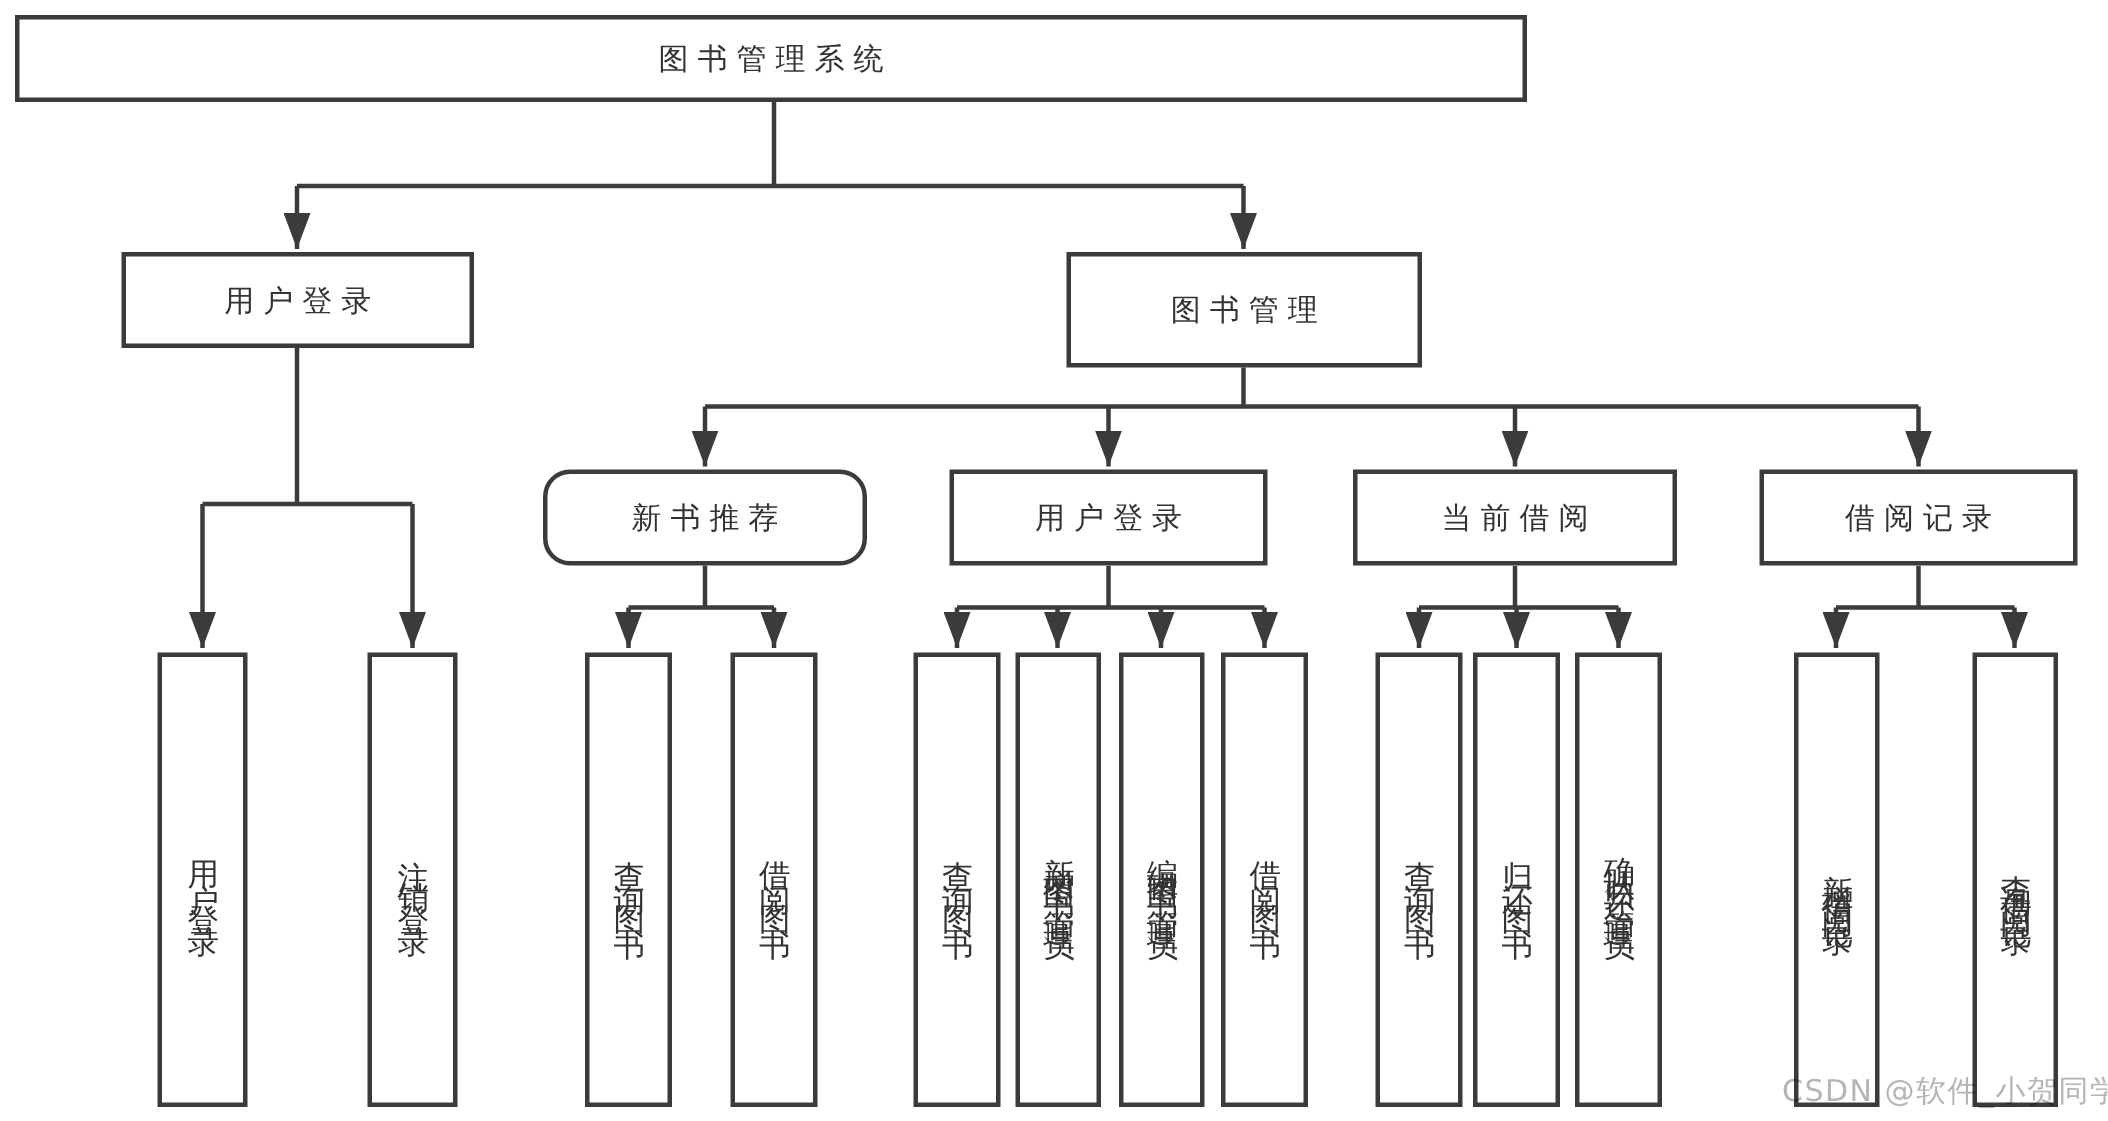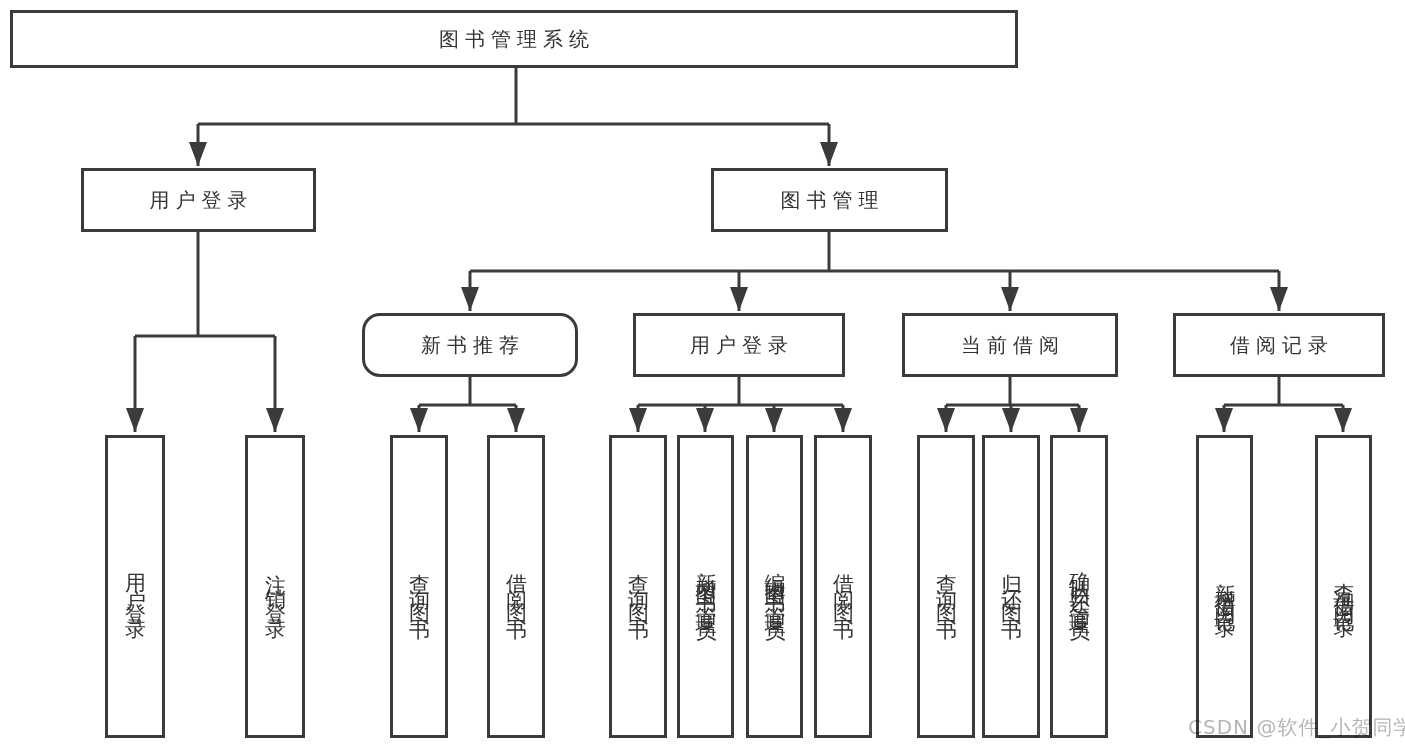--- a/index.html
+++ b/index.html
@@ -116,21 +116,21 @@
     </g>
   </svg>
 
   <div class="node hnode" style="left:10px; top:10px; width:1008px; height:58px;">
     <span>图书管理系统</span>
   </div>
 
   <div class="node hnode" style="left:81px; top:168px; width:235px; height:64px;">
     <span>用户登录</span>
   </div>
-  <div class="node hnode" style="left:711px; top:168px; width:237px; height:64px;">
+  <div class="node hnode" style="left:711px; top:168px; width:237px; height:77px;">
     <span>图书管理</span>
   </div>
 
   <div class="node hnode" style="left:362px; top:313px; width:216px; height:64px;border-radius:18px;">
     <span>新书推荐</span>
   </div>
   <div class="node hnode" style="left:633px; top:313px; width:212px; height:64px;">
     <span>用户登录</span>
   </div>
   <div class="node hnode" style="left:902px; top:313px; width:216px; height:64px;">

